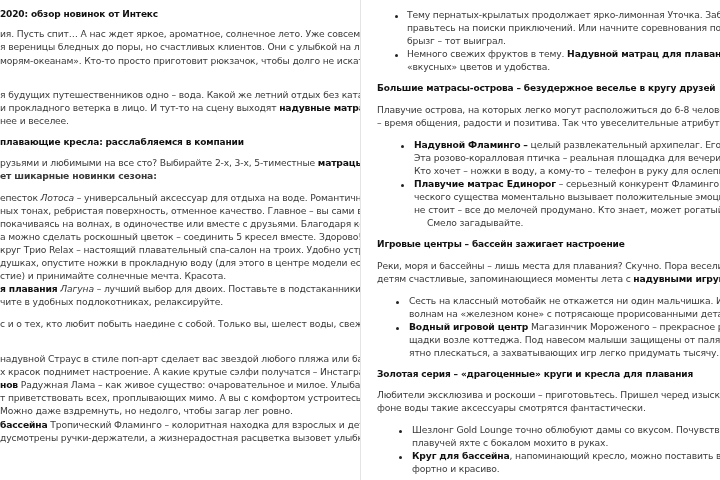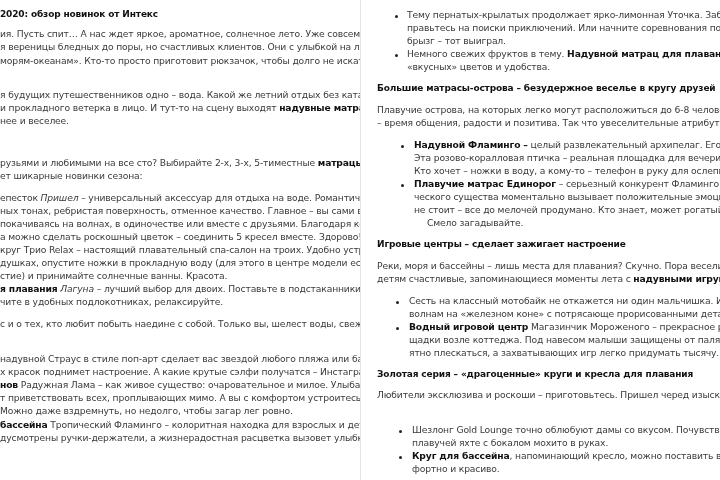--- a/index.html
+++ b/index.html
@@ -30,32 +30,33 @@
   <div class="line heading" style="left:0;top:8px;">2020: обзор новинок от Интекс</div>
 
   <div class="line" style="left:0;top:28px;">ия. Пусть спит… А нас ждет яркое, ароматное, солнечное лето. Уже совсем скоро в ту-</div>
   <div class="line" style="left:0;top:41px;">я вереницы бледных до поры, но счастливых клиентов. Они с улыбкой на лицах начнут</div>
   <div class="line" style="left:0;top:55px;">морям-океанам». Кто-то просто приготовит рюкзачок, чтобы долго не искать его перед</div>
 
   <div class="line" style="left:0;top:89px;">я будущих путешественников одно – вода. Какой же летний отдых без катания по вол-</div>
   <div class="line" style="left:0;top:102px;"><span>и прокладного ветерка в лицо. И тут-то на сцену выходят </span><b>надувные матрасы для пла-</b></div>
   <div class="line" style="left:0;top:115px;">нее и веселее.</div>
 
+  <div class="line heading" style="left:0;top:136px;">плавающие кресла: расслабляемся в компании</div>
 
   <div class="line" style="left:0;top:157px;"><span>рузьями и любимыми на все сто? Выбирайте 2-х, 3-х, 5-тиместные </span><b>матрацы для плава-</b></div>
-  <div class="line" style="left:0;top:170px;">ет шикарные новинки сезона:</div>
+  <div class="line" style="left:0;top:170px;font-weight:bold;">ет шикарные новинки сезона:</div>
 
-  <div class="line" style="left:0;top:192px;"><span>епесток </span><i>Пришел</i><span> – универсальный аксессуар для отдыха на воде. Романтичный дизайн в</span></div>
+  <div class="line" style="left:0;top:192px;"><span>епесток </span><i>Лотоса</i><span> – универсальный аксессуар для отдыха на воде. Романтичный дизайн в</span></div>
   <div class="line" style="left:0;top:205px;">ных тонах, ребристая поверхность, отменное качество. Главное – вы сами выбираете –</div>
   <div class="line" style="left:0;top:218px;">покачиваясь на волнах, в одиночестве или вместе с друзьями. Благодаря коннекторам</div>
   <div class="line" style="left:0;top:231px;">а можно сделать роскошный цветок – соединить 5 кресел вместе. Здорово!</div>
 
   <div class="line" style="left:0;top:244px;">круг Трио Relax – настоящий плавательный спа-салон на троих. Удобно устройтесь на</div>
   <div class="line" style="left:0;top:257px;">душках, опустите ножки в прокладную воду (для этого в центре модели есть специаль-</div>
-  <div class="line" style="left:0;top:270px;">стие) и принимайте солнечные ванны. Красота.</div>
+  <div class="line" style="left:0;top:270px;">стие) и принимайте солнечные мечта. Красота.</div>
 
   <div class="line" style="left:0;top:283px;"><b>я плавания</b><i> Лагуна</i><span> – лучший выбор для двоих. Поставьте в подстаканники ледяные кок-</span></div>
   <div class="line" style="left:0;top:296px;">чите в удобных подлокотниках, релаксируйте.</div>
 
   <div class="line" style="left:0;top:318px;">с и о тех, кто любит побыть наедине с собой. Только вы, шелест воды, свежий воздух и</div>
 
   <div class="line" style="left:0;top:353px;">  надувной Страус в стиле поп-арт сделает вас звездой любого пляжа или бассейна.</div>
   <div class="line" style="left:0;top:366px;">х красок поднимет настроение. А какие крутые сэлфи получатся – Инстаграм закипит.</div>
 
   <div class="line" style="left:0;top:379px;"><b>нов</b><span> Радужная Лама – как живое существо: очаровательное и милое. Улыбающаяся мор-</span></div>
@@ -88,37 +89,38 @@
   <div class="line" style="left:53px;top:139px;"><b>Надувной Фламинго –</b><span> целый развлекательный архипелаг. Его размеры – 358х290 см.</span></div>
   <div class="line" style="left:53px;top:152px;">Эта розово-коралловая птичка – реальная площадка для вечеринки на песке, в воде.</div>
   <div class="line" style="left:53px;top:165px;">Кто хочет – ножки в воду, а кому-то – телефон в руку для ослепительных снимков.</div>
 
   <span class="bullet" style="left:40px;top:184px;"></span>
   <div class="line" style="left:53px;top:178px;"><b>Плавучие матрас Единорог</b><span> – серьезный конкурент Фламинго. Радужно-белый окрас мифи-</span></div>
   <div class="line" style="left:53px;top:191px;">ческого существа моментально вызывает положительные эмоции. Про удобство и говорить</div>
   <div class="line" style="left:53px;top:204px;">не стоит – все до мелочей продумано. Кто знает, может рогатый конягa и желания исполняет?</div>
   <div class="line" style="left:66px;top:217px;">Смело загадывайте.</div>
 
-  <div class="line heading" style="left:16px;top:238px;">Игровые центры – сделает зажигает настроение</div>
+  <div class="line heading" style="left:16px;top:238px;">Игровые центры – бассейн зажигает настроение</div>
 
   <div class="line" style="left:16px;top:260px;">Реки, моря и бассейны – лишь места для плавания? Скучно. Пора веселиться по полной и дарить</div>
   <div class="line" style="left:16px;top:273px;"><span>детям счастливые, запоминающиеся моменты лета с </span><b>надувными игрушками</b></div>
 
   <span class="bullet" style="left:35px;top:301px;"></span>
   <div class="line" style="left:48px;top:295px;">Сесть на классный мотобайк не откажется ни один мальчишка. И девочки поддержат – гонки по</div>
   <div class="line" style="left:48px;top:308px;">волнам на «железном коне» с потрясающе прорисованными деталями – сбывшаяся мечта.</div>
 
   <span class="bullet" style="left:35px;top:327px;"></span>
   <div class="line" style="left:48px;top:321px;"><b>Водный игровой центр</b><span> Магазинчик Мороженого – прекрасное решение для дачной пло-</span></div>
   <div class="line" style="left:48px;top:334px;">щадки возле коттеджа. Под навесом малыши защищены от палящих лучей, в теплой воде при-</div>
   <div class="line heading" style="left:16px;top:368px;">Золотая серия – «драгоценные» круги и кресла для плавания</div>
 
   <div class="line" style="left:48px;top:347px;">ятно плескаться, а захватывающих игр легко придумать тысячу.</div>
 
   <div class="line" style="left:16px;top:389px;">Любители эксклюзива и роскоши – приготовьтесь. Пришел черед изысканных моделей. На голубом</div>
+  <div class="line" style="left:16px;top:402px;">фоне воды такие аксессуары смотрятся фантастически.</div>
 
   <span class="bullet" style="left:38px;top:430px;"></span>
   <div class="line" style="left:51px;top:424px;">Шезлонг Gold Lounge точно облюбуют дамы со вкусом. Почувствуйте себя королевой на</div>
   <div class="line" style="left:51px;top:437px;">плавучей яхте с бокалом мохито в руках.</div>
 
   <span class="bullet" style="left:38px;top:456px;"></span>
   <div class="line" style="left:51px;top:450px;"><b>Круг для бассейна</b><span>, напоминающий кресло, можно поставить в саду, на веранде. Ком-</span></div>
   <div class="line" style="left:51px;top:463px;">фортно и красиво.</div>
 </div>
 

